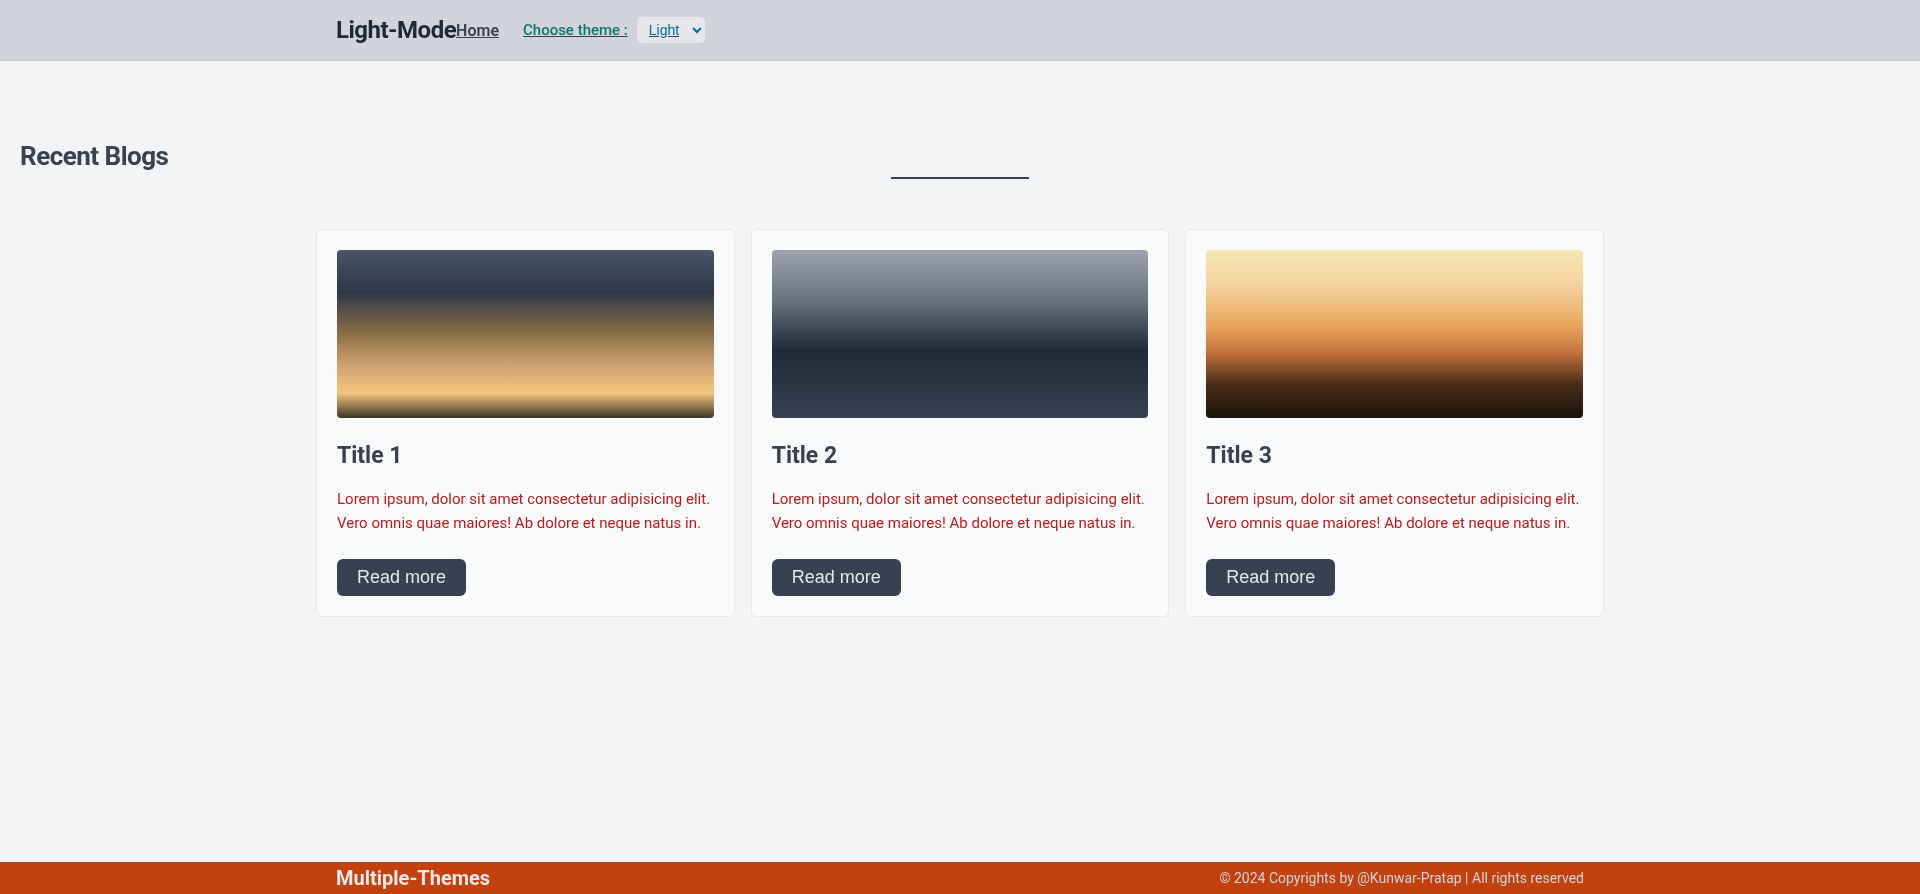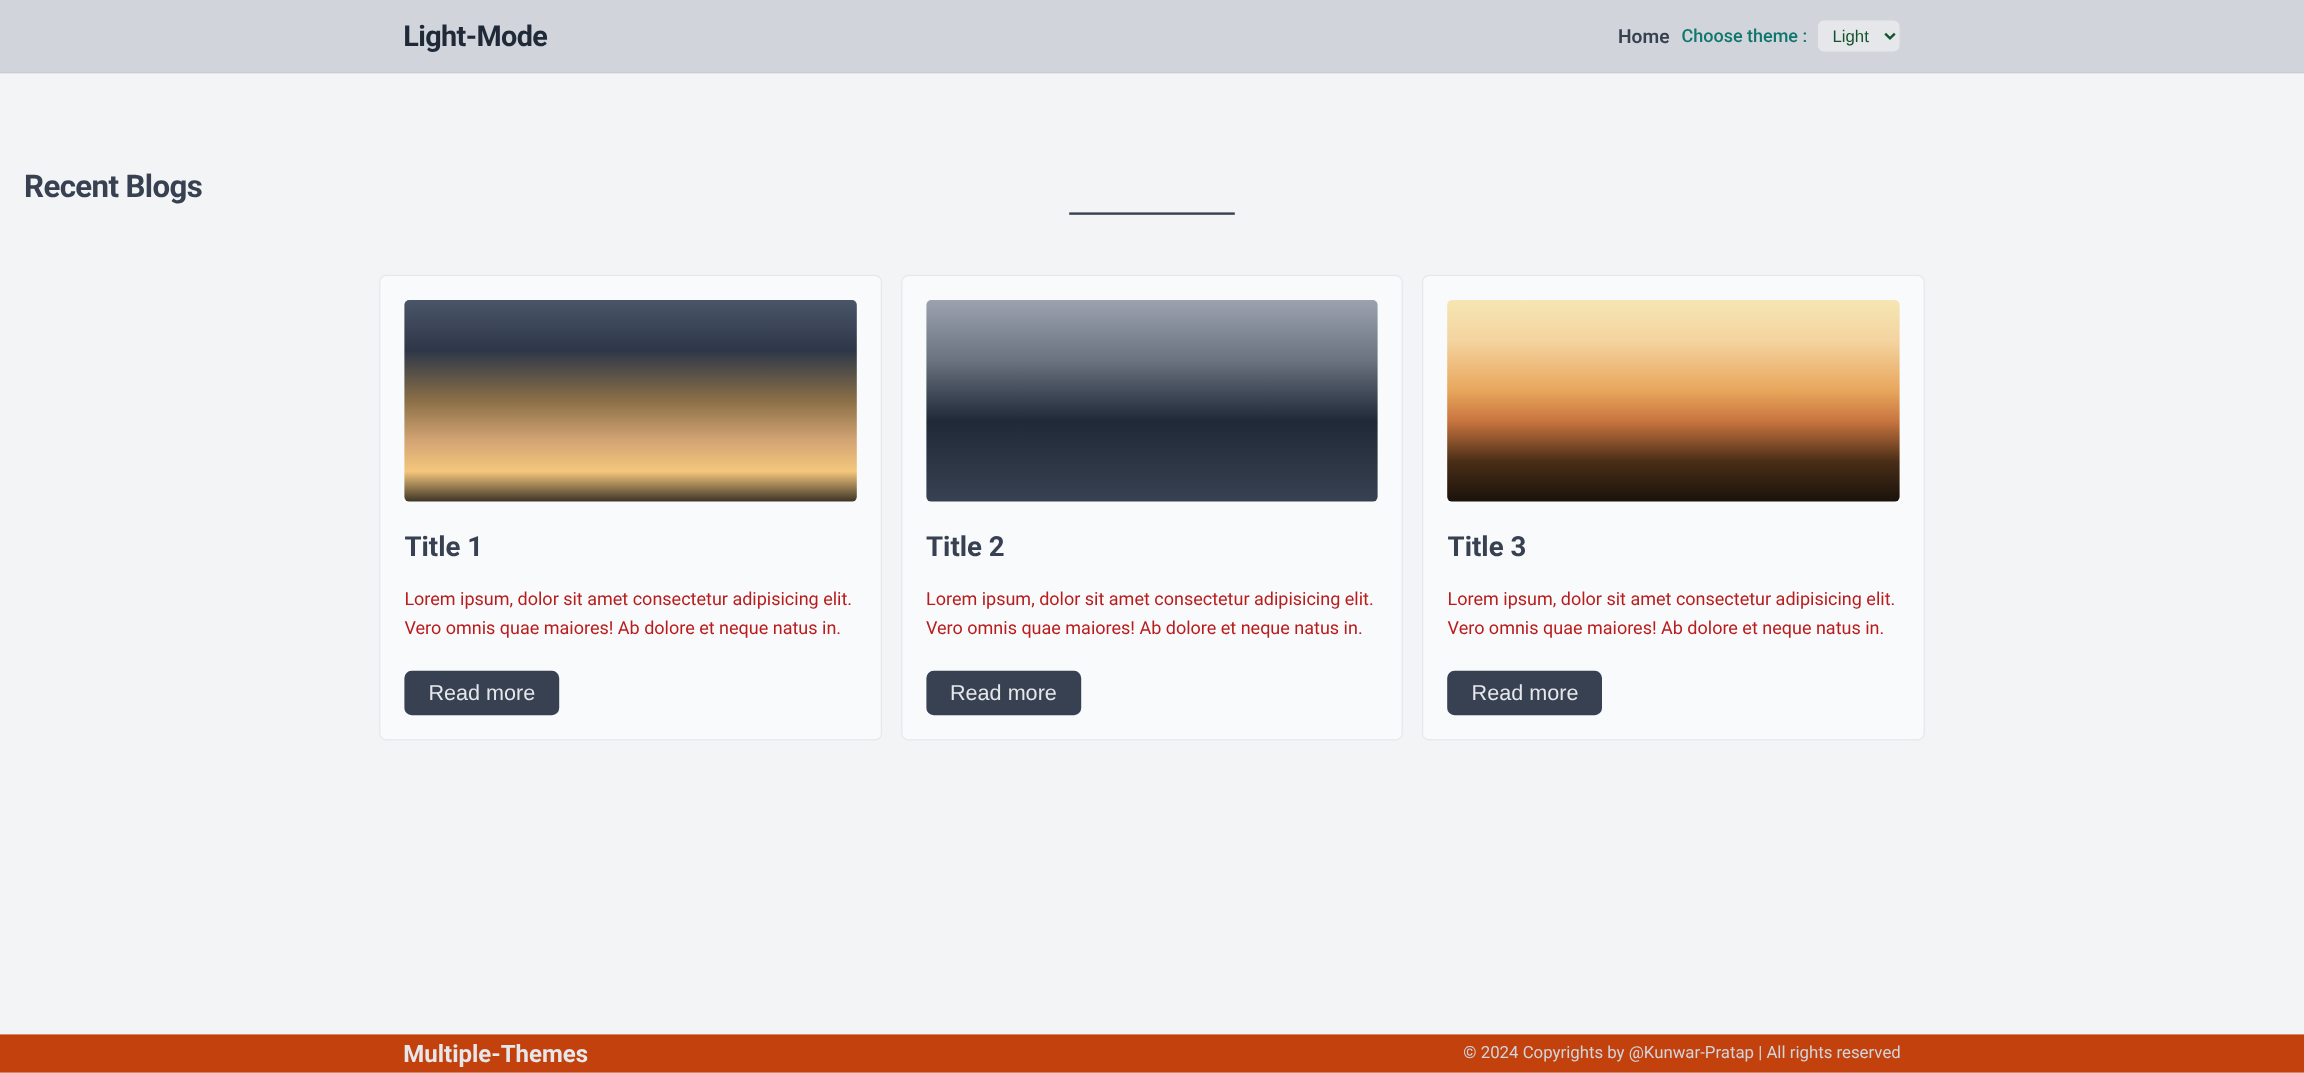--- a/index.html
+++ b/index.html
@@ -21,35 +21,36 @@
       background-color: #d1d5db;
       padding: 16px 0;
       border-bottom: 1px solid #c9cdd3;
     }
     
     .header-container {
       max-width: 1288px;
       margin: 0 auto;
       padding: 0 20px;
       display: flex;
-      justify-content: space-between;
+      justify-content: flex-start;
       align-items: center;
     }
     
     .brand {
       font-size: 24px;
       font-weight: 700;
       color: #1f2937;
       letter-spacing: -0.5px;
     }
     
     .nav-right {
       display: flex;
       align-items: center;
-      gap: 10px;
+      gap: 24px;
+      text-decoration: underline;
     }
     
     .nav-link {
       font-weight: 600;
       color: #374151;
       text-decoration: none;
       font-size: 16px;
     }
     
     .theme-section {
@@ -63,21 +64,21 @@
       font-weight: 500;
       font-size: 15px;
     }
     
     .theme-select {
       background-color: #e5e7eb;
       border: 1px solid #d1d5db;
       border-radius: 6px;
       padding: 4px 8px;
       font-size: 14px;
-      color: #14532d;
+      color: #0369a1;
       cursor: pointer;
       min-width: 70px;
     }
     
     .main {
       flex: 1;
       padding: 80px 20px 60px;
     }
     
     .section-title {

